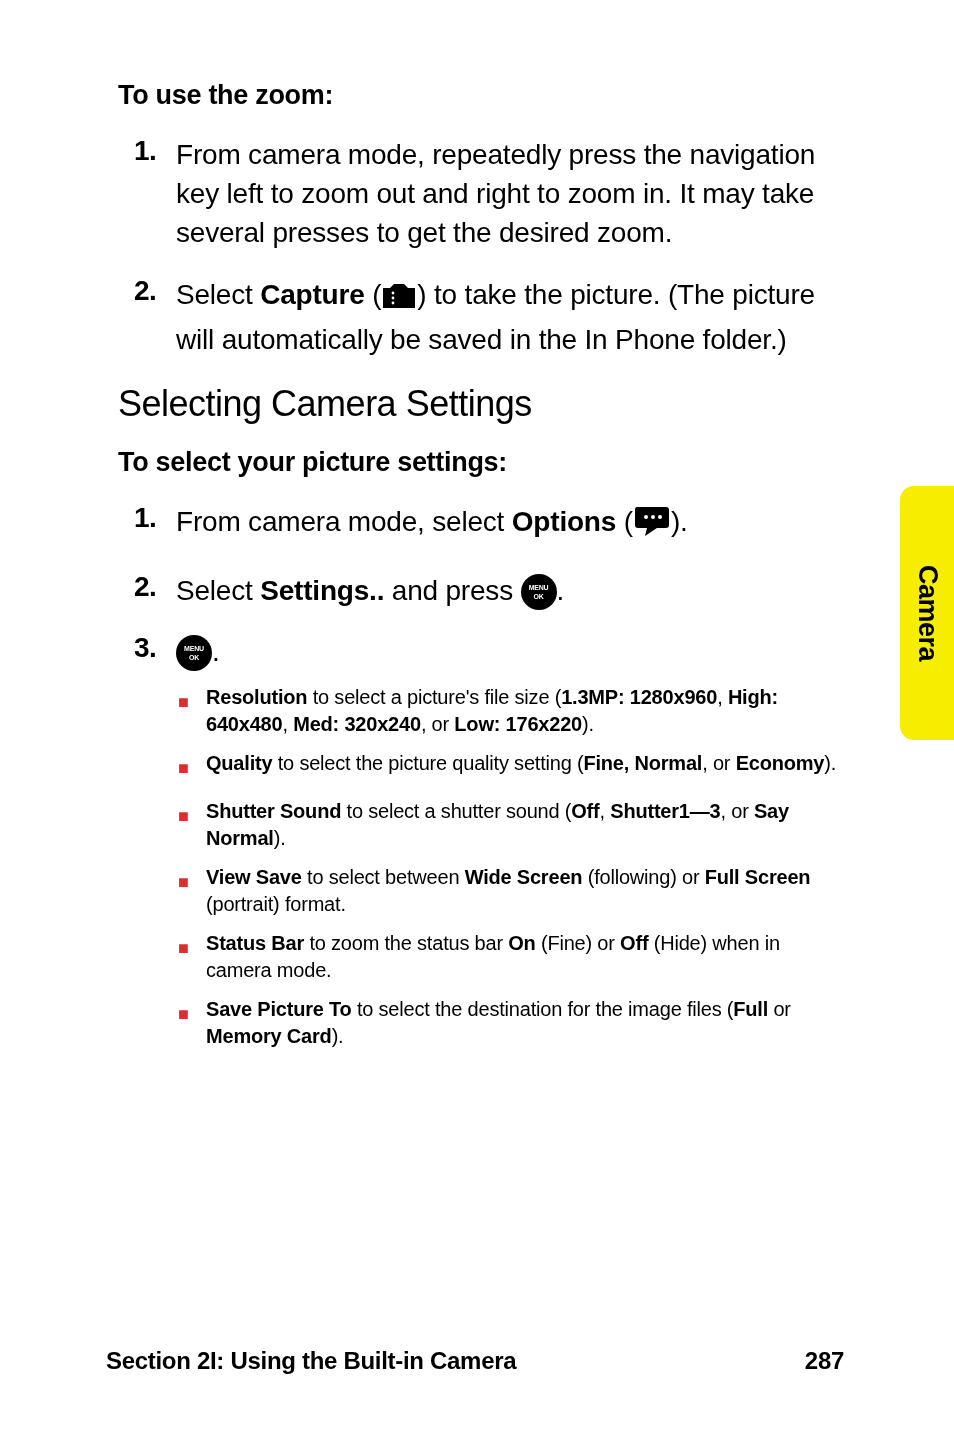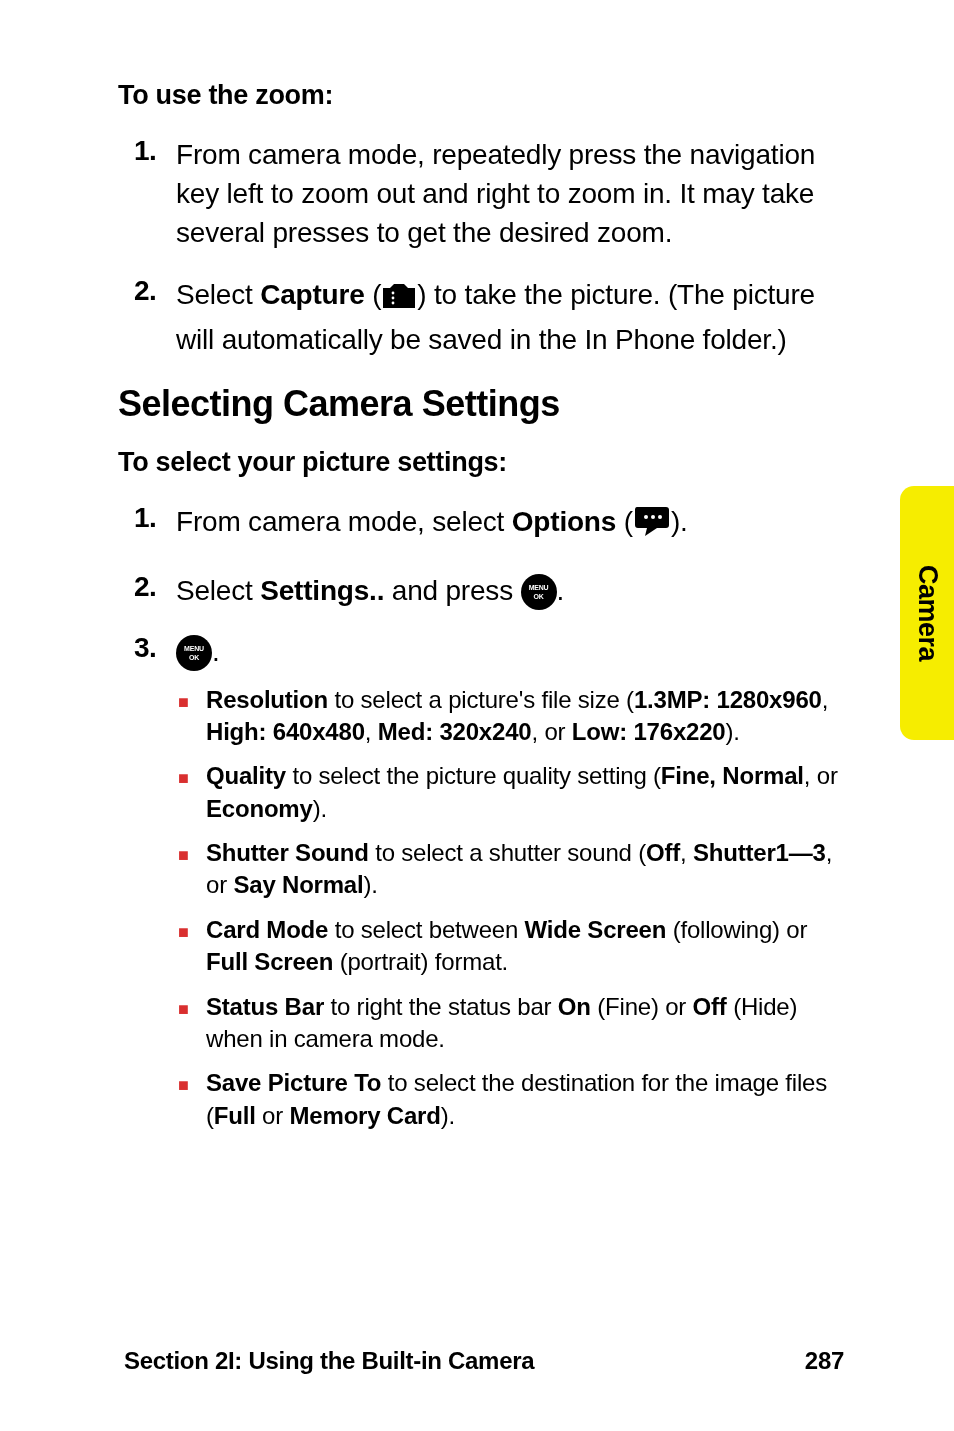--- a/index.html
+++ b/index.html
@@ -48,21 +48,21 @@
     font-size: 28px;
     line-height: 1.4;
     flex: 1;
     letter-spacing: -0.2px;
   }
   .bold {
     font-weight: 700;
     text-align: center;
   }
   .section-heading {
-    font-weight: 700;
+    font-weight: 400;
     font-size: 36px;
     margin: 18px 0 22px 0;
     letter-spacing: -0.5px;
   }
   .icon-camera {
     display: inline-block;
     vertical-align: -6px;
   }
   .icon-speech {
     display: inline-block;
@@ -108,21 +108,21 @@
     width: 30px;
     flex: 0 0 30px;
     color: #d92f2f;
     font-size: 18px;
     line-height: 36px;
     text-align: left;
     padding-left: 2px;
     box-sizing: border-box;
   }
   .sub-ul .btxt {
-    font-size: 24px;
+    font-size: 20px;
     line-height: 1.35;
     flex: 1;
     letter-spacing: -0.2px;
   }
   .side-tab {
     position: absolute;
     right: 0;
     top: 486px;
     width: 54px;
     height: 254px;
@@ -136,21 +136,21 @@
     left: 50%;
     transform: translate(-50%, -50%) rotate(90deg);
     white-space: nowrap;
     font-weight: 700;
     font-size: 27px;
     letter-spacing: -0.5px;
   }
   .footer {
     position: absolute;
     bottom: 56px;
-    left: 124px;
+    left: 106px;
     right: 110px;
     display: flex;
     justify-content: space-between;
     font-size: 24px;
     font-weight: 700;
     letter-spacing: -0.3px;
   }
   .content-inner { max-width: 720px; }
 </style>
 </head>
@@ -221,27 +221,27 @@
             </li>
             <li>
               <div class="bullet">■</div>
               <div class="btxt">
                 <span class="bold">Shutter Sound</span><span> to select a shutter sound (</span><span class="bold">Off</span><span>, </span><span class="bold">Shutter1—3</span><span>, or </span><span class="bold">Say Normal</span><span>).</span>
               </div>
             </li>
             <li>
               <div class="bullet">■</div>
               <div class="btxt">
-                <span class="bold">Card Mode</span><span> to select between </span><span class="bold">Wide Screen</span><span> (following) or </span><span class="bold">Full Screen</span><span> (portrait) format.</span>
-              </div>
-            </li>
-            <li>
-              <div class="bullet">■</div>
-              <div class="btxt">
-                <span class="bold">Status Bar</span><span> to right the status bar </span><span class="bold">On</span><span> (Fine) or </span><span class="bold">Off</span><span> (Hide) when in camera mode.</span>
+                <span class="bold">View Save</span><span> to select between </span><span class="bold">Wide Screen</span><span> (following) or </span><span class="bold">Full Screen</span><span> (portrait) format.</span>
+              </div>
+            </li>
+            <li>
+              <div class="bullet">■</div>
+              <div class="btxt">
+                <span class="bold">Status Bar</span><span> to zoom the status bar </span><span class="bold">On</span><span> (Fine) or </span><span class="bold">Off</span><span> (Hide) when in camera mode.</span>
               </div>
             </li>
             <li>
               <div class="bullet">■</div>
               <div class="btxt">
                 <span class="bold">Save Picture To</span><span> to select the destination for the image files (</span><span class="bold">Full</span><span> or </span><span class="bold">Memory Card</span><span>).</span>
               </div>
             </li>
           </ul>
         </div>

